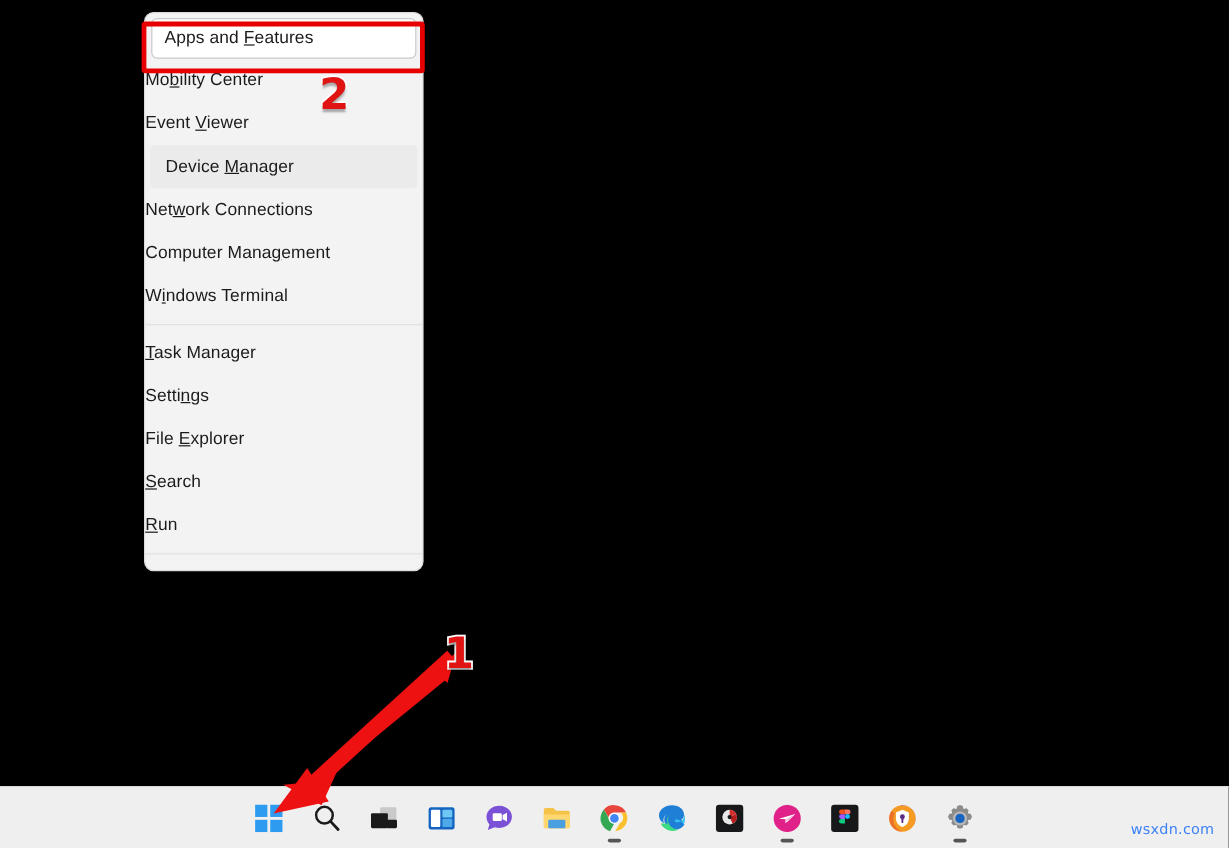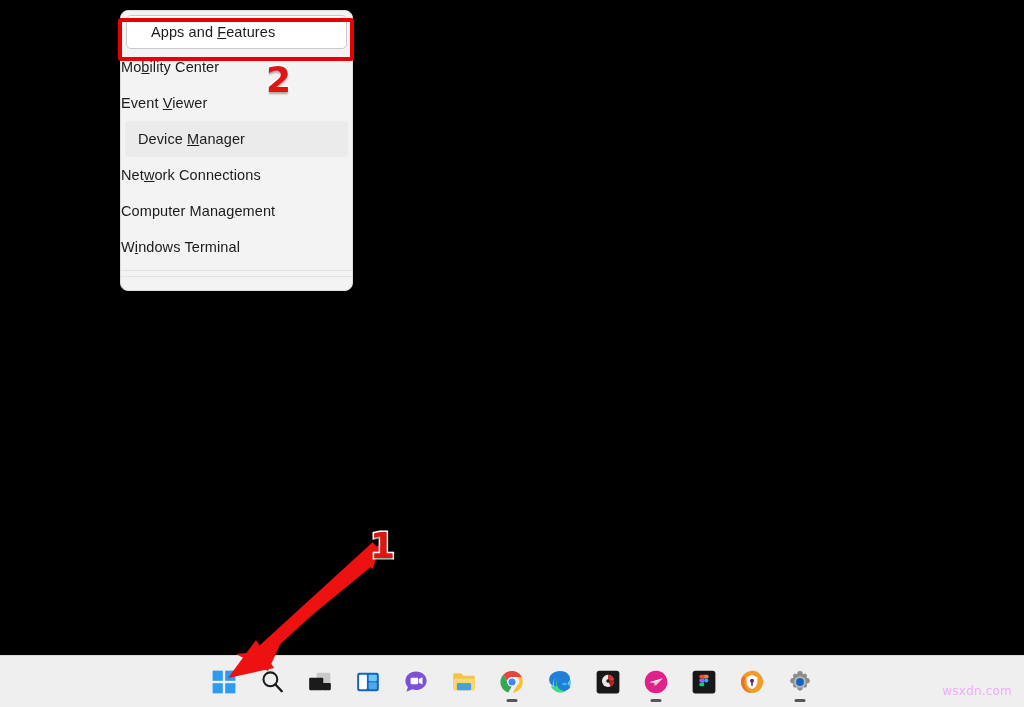--- a/index.html
+++ b/index.html
@@ -41,21 +41,21 @@
     border-radius:4px;
     margin:0 4px;
     padding-left:13px;
     text-align:center;
   }
   .menu-item.selected {
     background:#ffffff;
     border:1.2px solid #c9c9c9;
     border-radius:5px;
     margin:0 5px;
-    padding-left:24px;
+    padding-left:10px;
     height:34px;
   }
   .menu-sep {
     height:1px;
     background:#e2e2e2;
     margin:5px 0 5px 0;
   }
 
   
   #redbox {
@@ -115,21 +115,21 @@
     border-radius:2px;
     background:#555;
   }
   .tb-ico { width:26px; height:26px; display:block; }
 
   
   #watermark {
     position:absolute;
     right:12px; bottom:9px;
     font-size:12px;
-    color:#f0abfc;
+    color:#3b82f6;
     font-family:"DejaVu Sans", sans-serif;
     z-index:35;
     letter-spacing:0.2px;
   }
 </style>
 </head>
 <body>
 
 <div id="screen">
 
@@ -154,20 +154,37 @@
       <div class="menu-item">
         <span class="lbl">Computer Mana<u>g</u>ement</span>
       </div>
       <div class="menu-item">
         <span class="lbl">W<u>i</u>ndows Terminal</span>
       </div>
     </div>
 
     <div class="menu-sep"></div>
 
+    <div class="menu-section">
+      <div class="menu-item">
+        <span class="lbl"><u>T</u>ask Manager</span>
+      </div>
+      <div class="menu-item">
+        <span class="lbl">Setti<u>n</u>gs</span>
+      </div>
+      <div class="menu-item">
+        <span class="lbl">File <u>E</u>xplorer</span>
+      </div>
+      <div class="menu-item">
+        <span class="lbl"><u>S</u>earch</span>
+      </div>
+      <div class="menu-item">
+        <span class="lbl"><u>R</u>un</span>
+      </div>
+    </div>
 
     <div class="menu-sep"></div>
 
     <div class="menu-section">
     </div>
   </div>
 
   <div id="redbox"></div>
 
   <div class="annot-num" id="num2">2</div>

